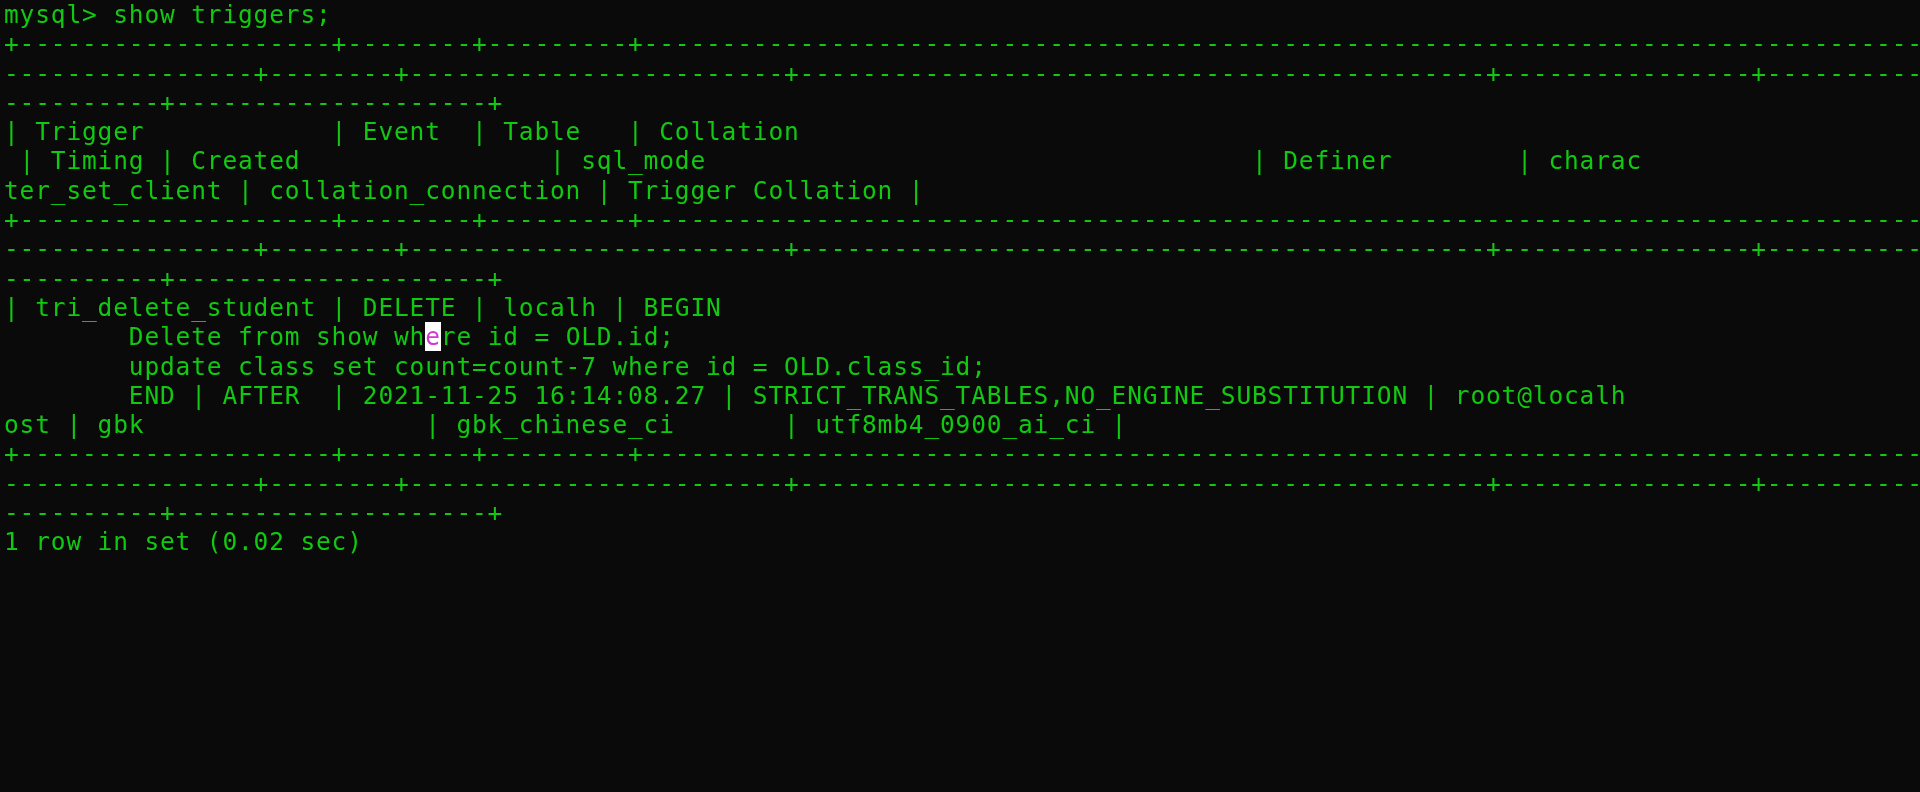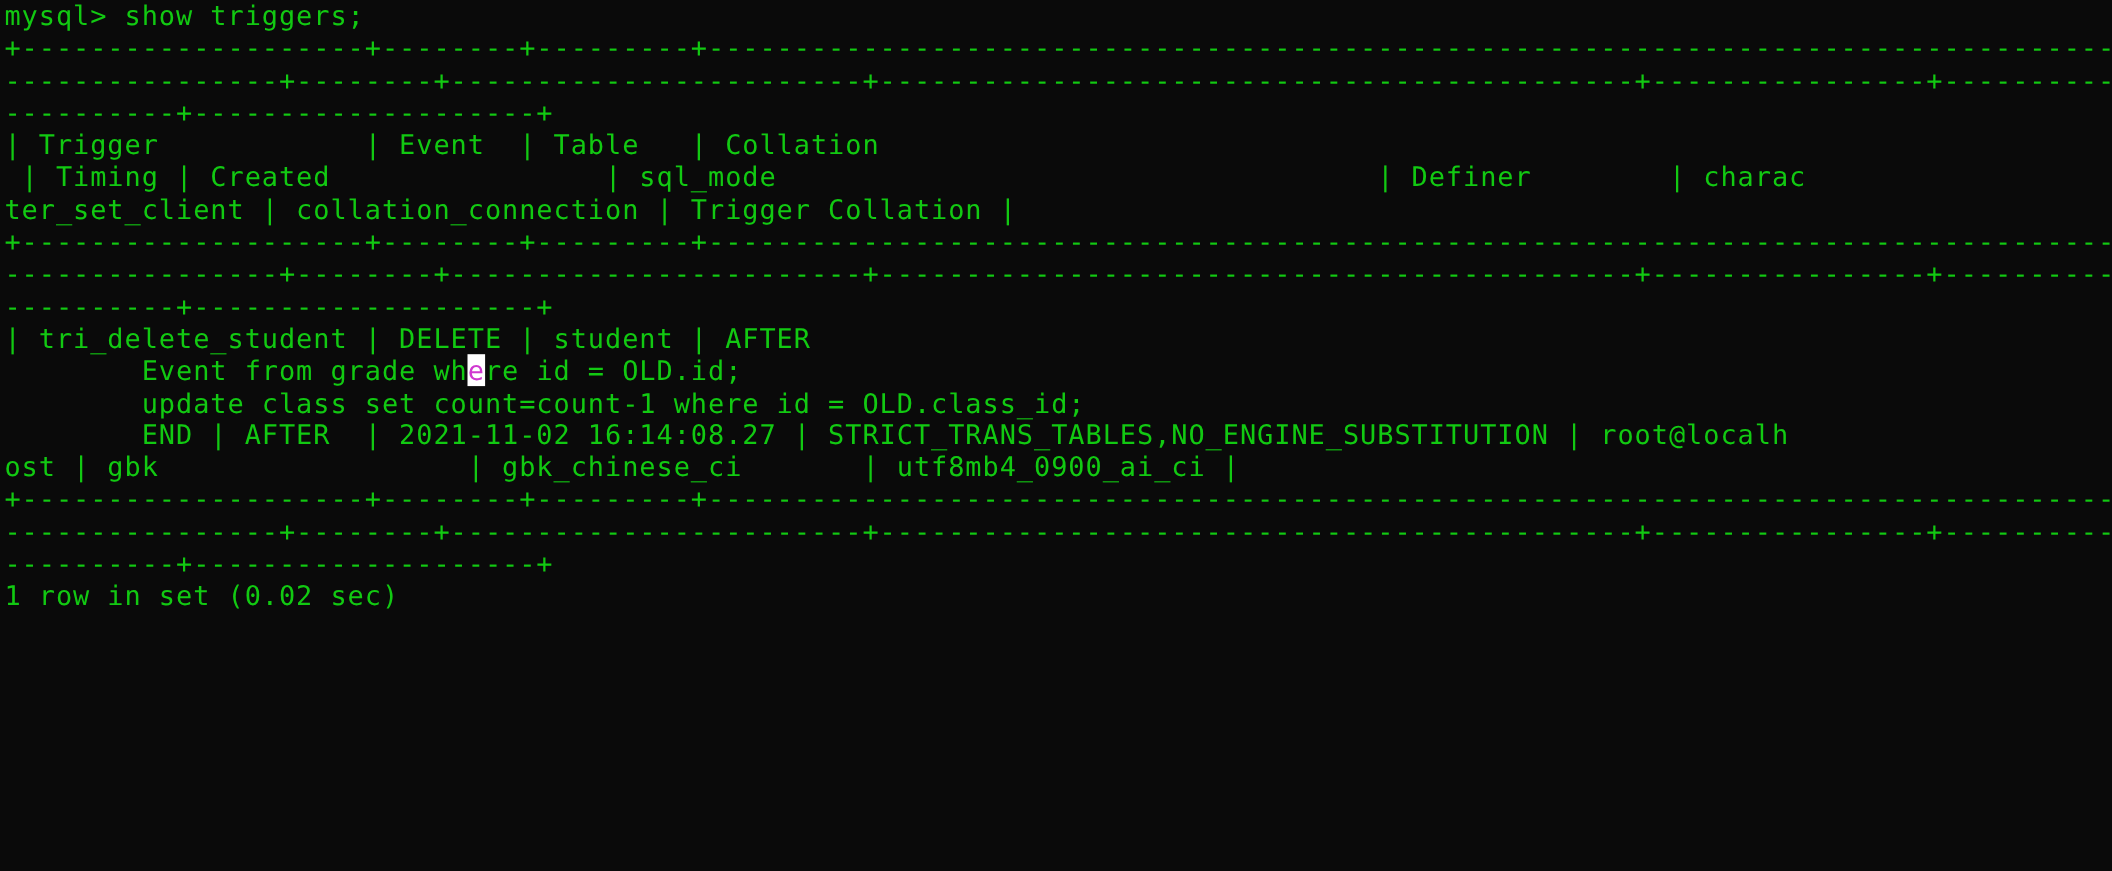--- a/index.html
+++ b/index.html
@@ -25,22 +25,22 @@
 <pre class="terminal"><span>mysql&gt; show triggers;</span>
 <span>+--------------------+--------+---------+------------------------------------------------------------------------------------------------------</span>
 <span>----------------+--------+------------------------+--------------------------------------------+----------------+----------------------+------------</span>
 <span>----------+--------------------+</span>
 <span>| Trigger            | Event  | Table   | Collation</span>
 <span> | Timing | Created                | sql_mode                                   | Definer        | charac</span>
 <span>ter_set_client | collation_connection | Trigger Collation |</span>
 <span>+--------------------+--------+---------+------------------------------------------------------------------------------------------------------</span>
 <span>----------------+--------+------------------------+--------------------------------------------+----------------+----------------------+------------</span>
 <span>----------+--------------------+</span>
-<span>| tri_delete_student | DELETE | student | AFTER</span>
-<span>        Event from grade wh</span><span class="cursor">e</span><span>re id = OLD.id;</span>
-<span>        update class set count=count-1 where id = OLD.class_id;</span>
-<span>        END | AFTER  | 2021-11-02 16:14:08.27 | STRICT_TRANS_TABLES,NO_ENGINE_SUBSTITUTION | root@localh</span>
+<span>| tri_delete_student | DELETE | localh | BEGIN</span>
+<span>        Delete from show wh</span><span class="cursor">e</span><span>re id = OLD.id;</span>
+<span>        update class set count=count-7 where id = OLD.class_id;</span>
+<span>        END | AFTER  | 2021-11-25 16:14:08.27 | STRICT_TRANS_TABLES,NO_ENGINE_SUBSTITUTION | root@localh</span>
 <span>ost | gbk                  | gbk_chinese_ci       | utf8mb4_0900_ai_ci |</span>
 <span>+--------------------+--------+---------+------------------------------------------------------------------------------------------------------</span>
 <span>----------------+--------+------------------------+--------------------------------------------+----------------+----------------------+------------</span>
 <span>----------+--------------------+</span>
 <span>1 row in set (0.02 sec)</span>
 </pre>
 
 </body></html>

